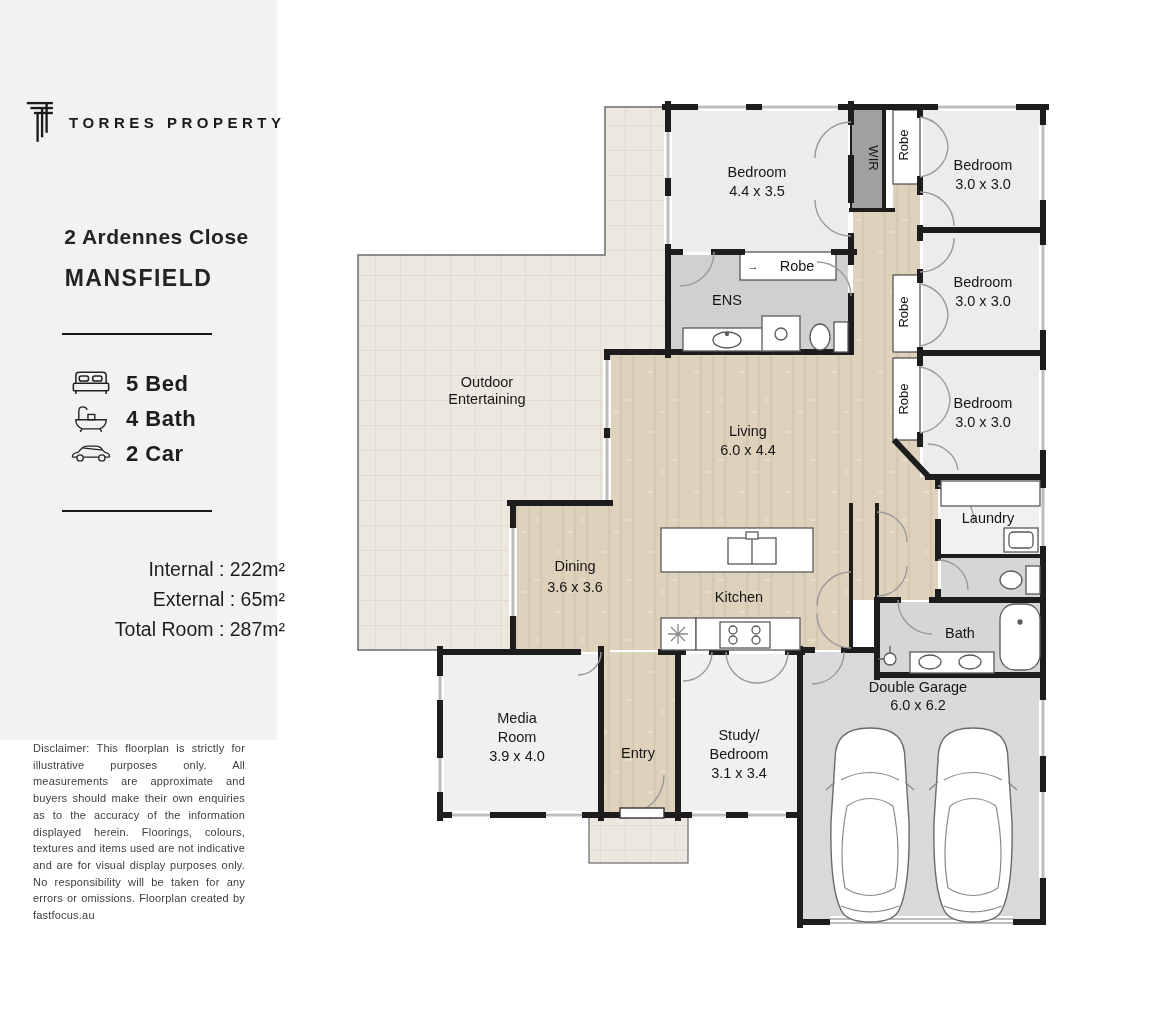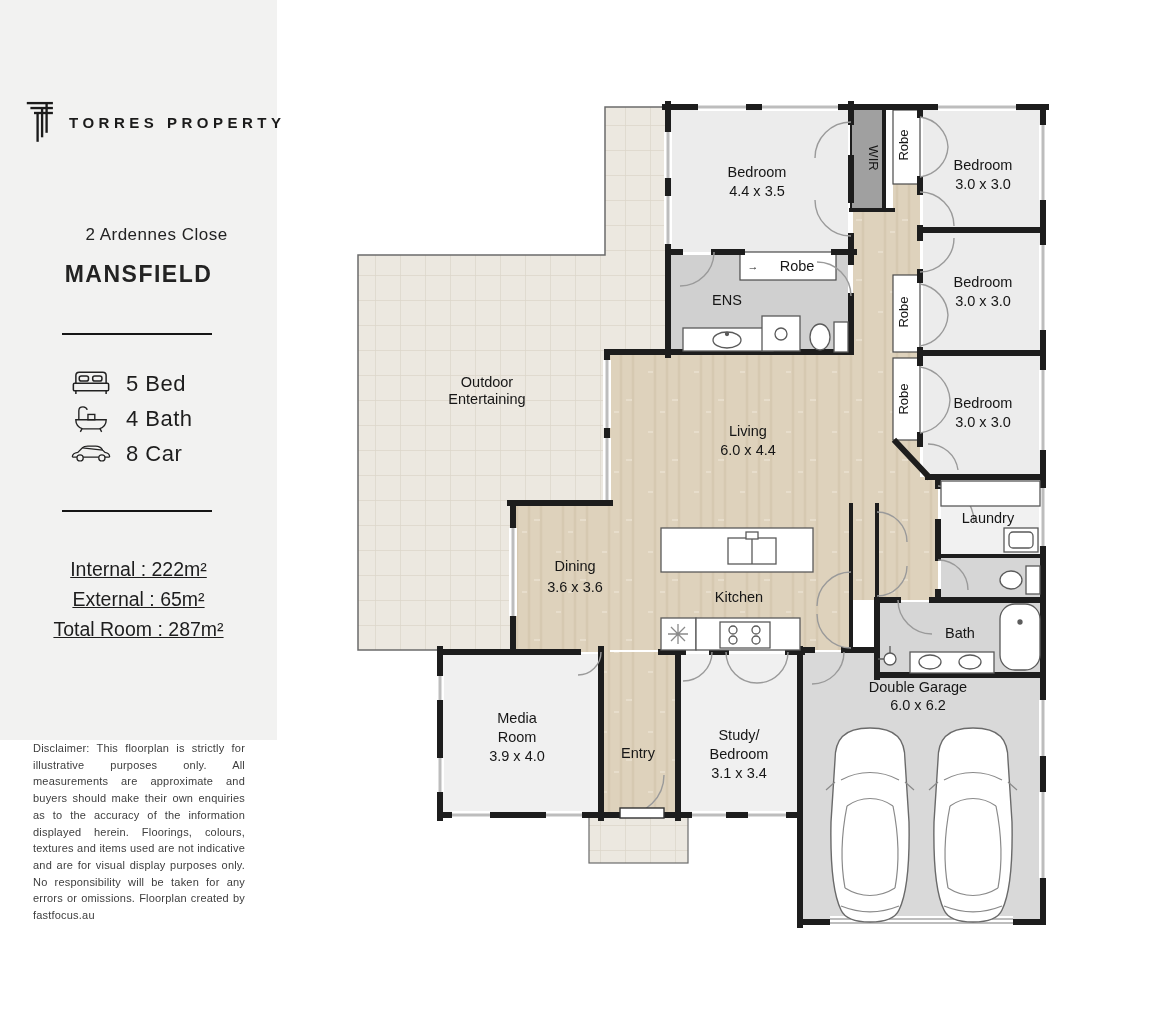--- a/index.html
+++ b/index.html
@@ -1,28 +1,28 @@
 <!DOCTYPE html>
 <html><head>
 <meta charset="utf-8">
 <style>
   html,body{margin:0;padding:0;background:#fff;}
   body{width:1151px;height:1035px;position:relative;font-family:"Liberation Sans",sans-serif;overflow:hidden;}
   .sidebar{position:absolute;left:0;top:0;width:277px;height:740px;background:#f2f2f1;}
   .logo-row{position:absolute;left:25px;top:98px;display:flex;align-items:center;gap:8px;}
   .brand-name{font-size:15px;letter-spacing:4.5px;color:#1b1b1b;font-weight:600;white-space:nowrap;}
   .addr{position:absolute;left:0;top:225px;width:277px;text-align:center;color:#232323;}
-  .addr .street{font-size:17px;font-weight:400;letter-spacing:.5px;padding-left:36px;}
+  .addr .street{font-size:21px;font-weight:700;letter-spacing:.5px;padding-left:36px;}
   .addr .suburb{font-size:23px;font-weight:700;letter-spacing:1.5px;margin-top:16px;}
   .rule{position:absolute;left:62px;width:150px;height:2px;background:#161616;}
   .features{position:absolute;left:70px;top:366px;}
   .feat-row{display:flex;align-items:center;gap:14px;height:35px;color:#1d1d1d;}
-  .feat-label{font-size:22px;font-weight:400;letter-spacing:.5px;}
+  .feat-label{font-size:22px;font-weight:700;letter-spacing:.5px;}
   .feat-ico{width:42px;display:flex;justify-content:center;}
-  .areas{position:absolute;left:0;top:554px;width:277px;text-align:center;color:#1d1d1d;text-decoration:underline;}
+  .areas{position:absolute;left:8px;top:554px;width:277px;text-align:right;color:#1d1d1d;}
   .areas div{font-size:19.5px;font-weight:500;line-height:30px;}
   .disclaimer{position:absolute;left:33px;top:740px;width:212px;font-size:11px;line-height:1.52;color:#3d3d3d;text-align:justify;letter-spacing:.2px;}
   .plan{position:absolute;left:277px;top:0;}
   svg text{font-family:"Liberation Sans",sans-serif;}
   .rl{font-size:14.5px;fill:#161616;}
   .rv{font-size:13px;fill:#161616;}
 </style>
 </head>
 <body>
 
@@ -75,21 +75,21 @@
     <div class="feat-row">
       <span class="feat-ico">
         <svg width="44" height="26" viewBox="0 0 54 26" fill="none" stroke="#222" stroke-width="1.6">
           <path d="M3,17 Q3,12 10,11 L16,5 Q18,3 23,3 H33 Q39,3 42,8 L45,11 Q51,12 51,17"></path>
           <path d="M3,17 H9 M17,17 H37 M45,17 H51"></path>
           <circle cx="13" cy="18" r="4"></circle>
             <circle cx="41" cy="18" r="4"></circle>
           <path d="M16,5 L42,8"></path>
         </svg>
       </span>
-      <span class="feat-label">8 Car</span>
+      <span class="feat-label">2 Car</span>
     </div>
   </div>
 
   <div class="rule" style="top:510px"></div>
 
   <div class="areas">
     <div>Internal : 222m²</div>
     <div>External : 65m²</div>
     <div>Total Room : 287m²</div>
   </div>

